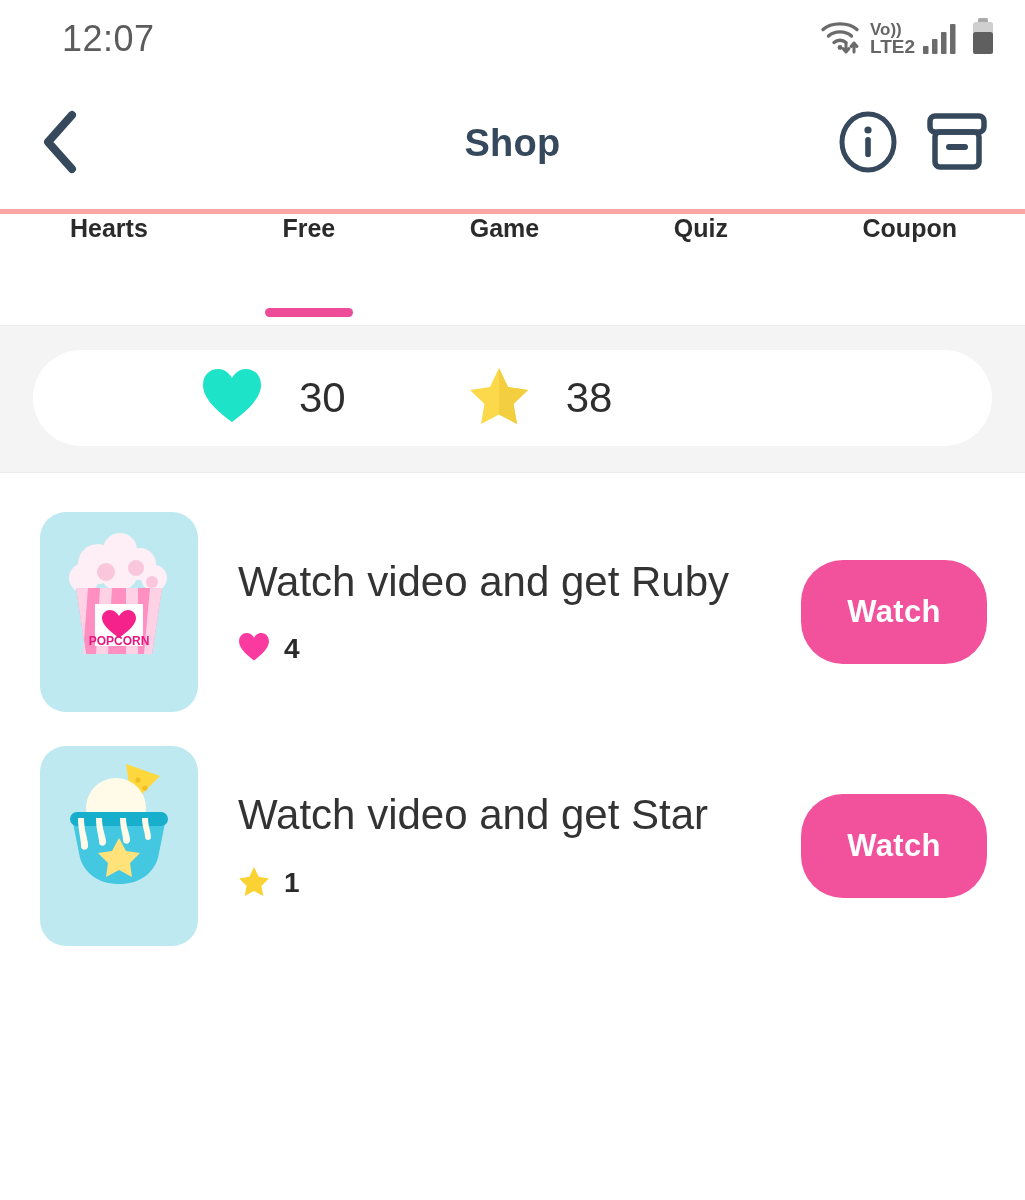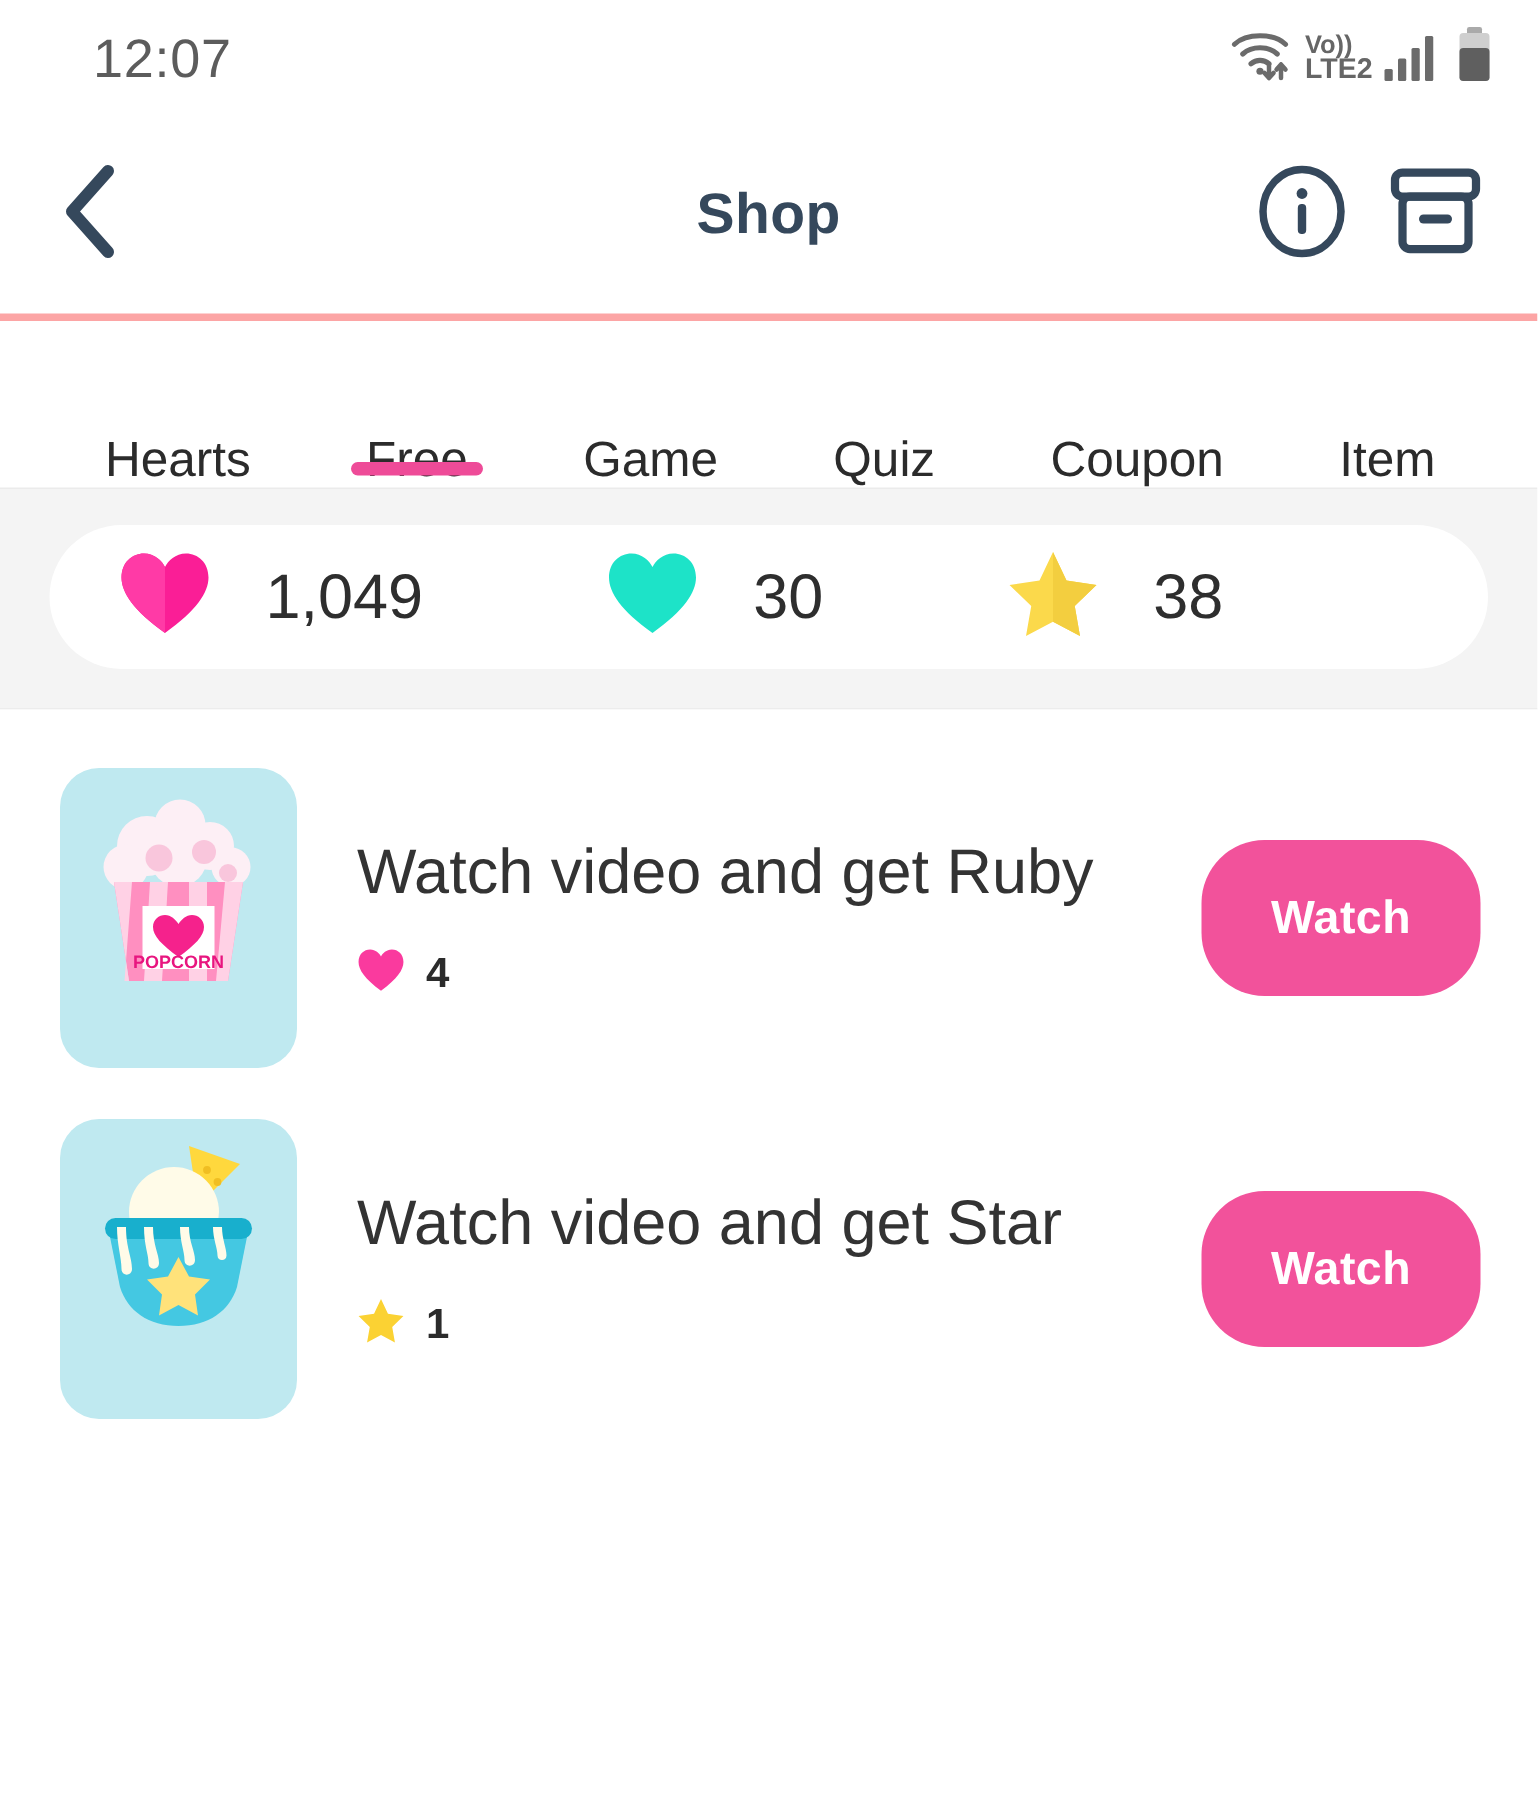--- a/index.html
+++ b/index.html
@@ -90,24 +90,24 @@
     align-items: stretch;
     justify-content: space-between;
     background: #ffffff;
     padding: 0 62px 0 64px;
     box-sizing: border-box;
     border-bottom: 1px solid #ebebeb;
   }
   .tab {
     position: relative;
     display: flex;
-    align-items: flex-end;
+    align-items: flex-start;
     justify-content: center;
-    font-size: 33px;
-    font-weight: normal;
+    font-size: 25px;
+    font-weight: bold;
     color: #2b2b2b;
     padding: 0 6px;
   }
   .tab .underline {
     display: none;
     position: absolute;
     bottom: 8px;
     left: 50%;
     transform: translateX(-50%);
     width: 88px;
@@ -292,38 +292,25 @@
 
   </div>
   <div class="tab">
     <span>Quiz</span>
 
   </div>
   <div class="tab">
     <span>Coupon</span>
 
   </div>
-  <div class="tab">
-    <span>Item</span>
-
-  </div>
 </div>
 
 <div class="currency-band">
   <div class="currency-pill">
 
-    <div class="currency-item">
-      <span>
-        <svg width="62" height="58" viewBox="0 0 62 58">
-          <path d="M31 55 C10 40, 2 28, 2 18 C2 8, 9 2, 17 2 C24 2, 29 7, 31 11 C33 7, 38 2, 45 2 C53 2, 60 8, 60 18 C60 28, 52 40, 31 55 Z" fill="#FA1E96"></path>
-          <path d="M31 55 C10 40, 2 28, 2 18 C2 8, 9 2, 17 2 C24 2, 29 7, 31 11 Z" fill="#FF3AA6"></path>
-        </svg>
-      </span>
-      <span class="value">1,049</span>
-    </div>
 
     <div class="cur-gap-1"></div>
 
     <div class="currency-item">
       <span>
         <svg width="62" height="58" viewBox="0 0 62 58">
           <path d="M31 55 C10 40, 2 28, 2 18 C2 8, 9 2, 17 2 C24 2, 29 7, 31 11 C33 7, 38 2, 45 2 C53 2, 60 8, 60 18 C60 28, 52 40, 31 55 Z" fill="#1DE3C8"></path>
         </svg>
       </span>
       <span class="value">30</span>

